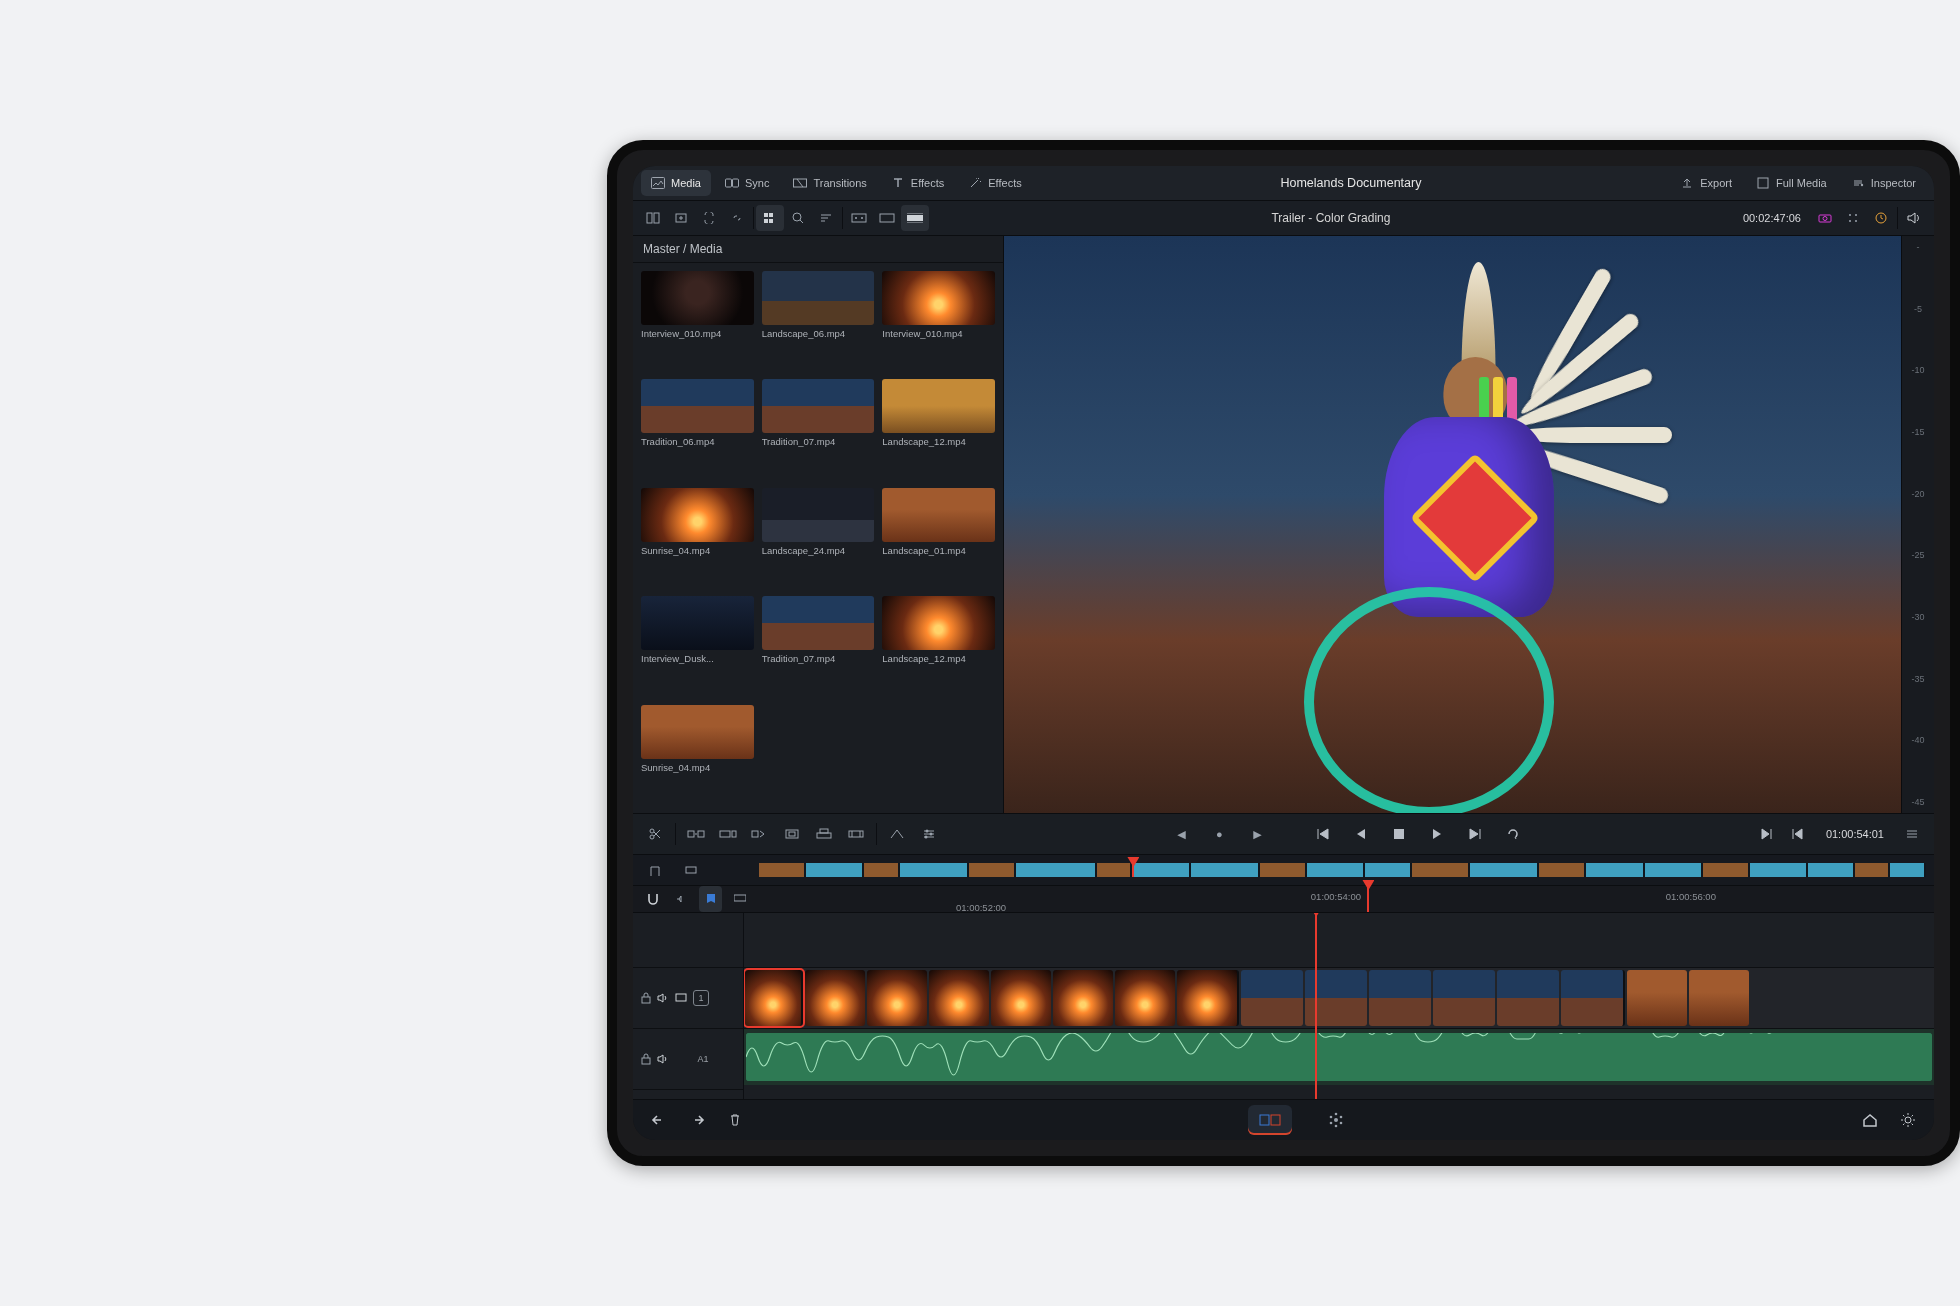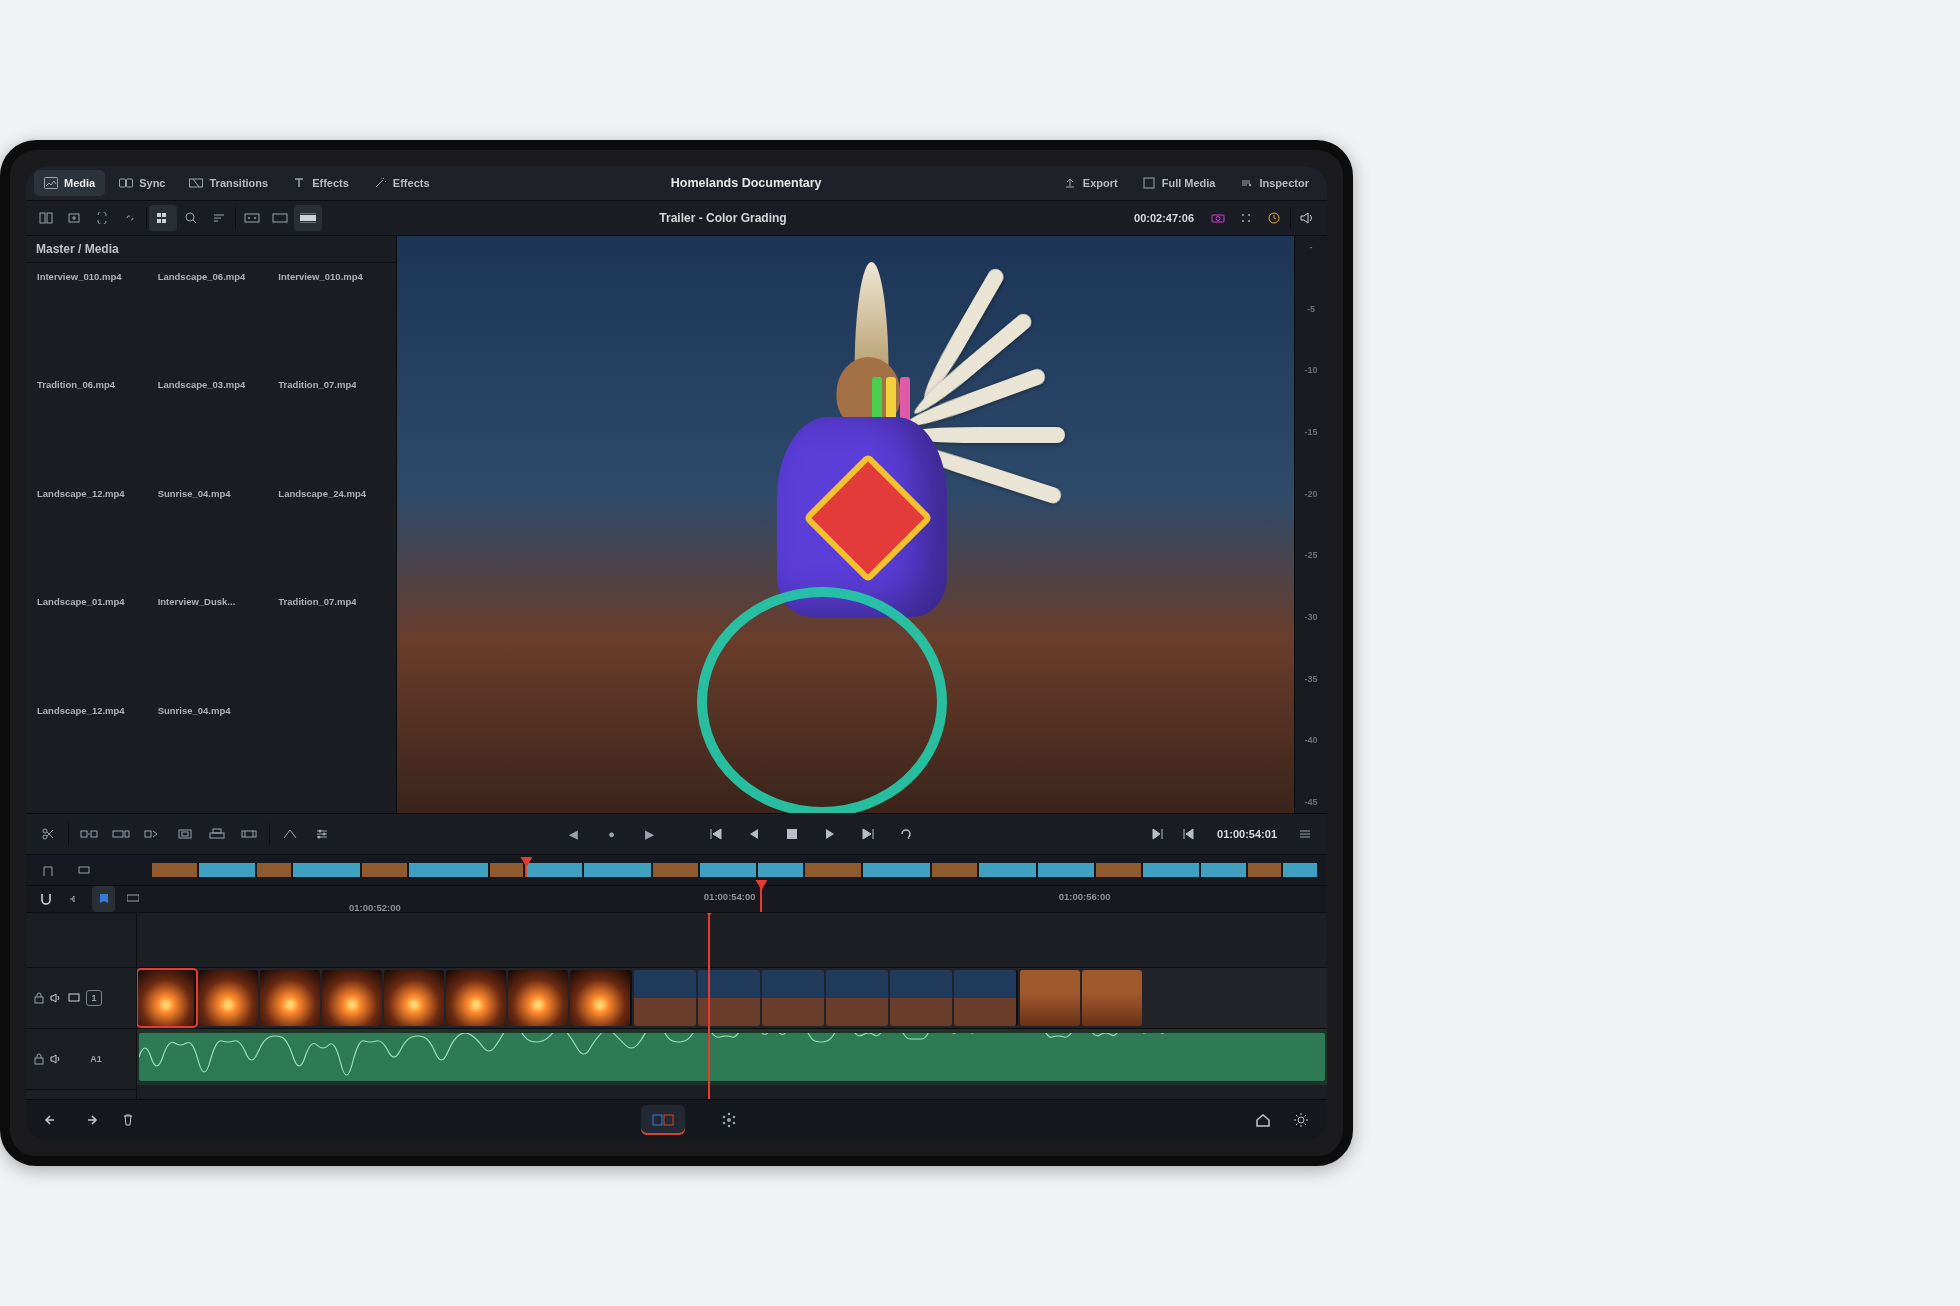--- a/index.html
+++ b/index.html
@@ -1,35 +1,35 @@
 <!DOCTYPE html>
 <html><head>
 <meta charset="utf-8">
 <style>
 html,body{margin:0;padding:0;background:#f1f2f4;font-family:-apple-system,"Helvetica Neue",Arial,sans-serif;font-size:11px;color:#c9c9c9;}
-.stage{display:flex;align-items:center;justify-content:flex-start;width:1960px;height:1306px;font-weight:bold;}
+.stage{display:flex;align-items:center;justify-content:flex-end;width:1960px;height:1306px;}
 .ipad{width:1333px;height:1006px;border-radius:36px;background:#1b1b1d;border:10px solid #0c0c0c;box-shadow:0 4px 18px rgba(0,0,0,.3);position:relative;overflow:hidden;}
 .screen{position:absolute;inset:16px;border-radius:22px;overflow:hidden;background:#14161a;display:flex;flex-direction:column;}
 .row{display:flex;align-items:center;}
 .topbar{height:34px;background:#1e2228;border-bottom:1px solid #0b0d10;padding:0 8px;justify-content:space-between;}
 .topbar .seg{display:flex;gap:4px;align-items:center;}
 .tbtn{display:flex;align-items:center;gap:6px;height:26px;padding:0 10px;border-radius:5px;color:#b8bcc2;cursor:pointer;}
 .tbtn.active{background:#2d333b;color:#e9e9e9;}
 .tbtn .ic{width:14px;height:14px;display:inline-flex;align-items:center;justify-content:center;color:#9ea5ae;}
 .midbar{height:34px;background:#1a1e24;border-bottom:1px solid #0b0d10;padding:0 6px;}
 .iconbtn{width:28px;height:26px;border-radius:4px;display:flex;align-items:center;justify-content:center;color:#9aa2ac;cursor:pointer;}
 .iconbtn.active{background:#2a2f36;color:#e7e9ec;}
 .sep{width:1px;height:22px;background:#0c0e12;margin:0 2px;}
 .mid-title{flex:1;display:flex;justify-content:center;color:#d6d6d6;font-size:12px;}
 .tc{color:#d9dadd;font-variant-numeric:tabular-nums;padding:0 10px;}
 .work{flex:1;display:flex;min-height:0;}
 .pool{width:370px;background:#1a1d22;border-right:1px solid #0b0d10;display:flex;flex-direction:column;}
 .pool-head{padding:6px 10px;color:#bfc3c8;font-size:12px;border-bottom:1px solid #0d0f12;}
 .pool-grid{flex:1;overflow:auto;padding:8px;display:grid;grid-template-columns:repeat(3,1fr);gap:8px;}
-.clip{display:flex;flex-direction:row;gap:3px;cursor:pointer;}
+.clip{display:flex;flex-direction:column;gap:3px;cursor:pointer;}
 .thumb{height:54px;border-radius:3px;background:#333;position:relative;overflow:hidden;}
 .clip-label{font-size:9.5px;color:#aeb2b8;white-space:nowrap;overflow:hidden;text-overflow:ellipsis;}
 .viewer{flex:1;display:flex;flex-direction:column;background:#0e1013;position:relative;}
 .canvas{flex:1;position:relative;overflow:hidden;background:linear-gradient(180deg,#1c3557 0%,#2e4a6a 45%,#6a3d2a 70%,#3a241b 100%);}
 
 .dancer{position:absolute;left:50%;top:50%;transform:translate(-50%,-54%);}
 .torso{width:170px;height:200px;background:#5b3dd8;border-radius:30% 30% 20% 20%/40% 40% 20% 20%;position:relative;box-shadow:inset -25px -10px 40px rgba(0,0,0,.35);}
 .chest{position:absolute;left:45px;top:55px;width:80px;height:80px;background:#e33a3a;border-radius:6px;transform:rotate(45deg);border:6px solid #f3c32f;}
 .head{position:absolute;left:50%;top:-60px;transform:translateX(-40%);width:64px;height:72px;background:#a47046;border-radius:50% 50% 45% 45%;}
 .roach{position:absolute;left:50%;top:-155px;transform:translateX(-22%);width:34px;height:110px;background:linear-gradient(180deg,#efe7d4,#b79e6e);border-radius:50% 50% 0 0/100% 100% 0 0;}
@@ -286,24 +286,20 @@
               </div>
               <div class="clip">
                 <div class="thumb g-sun"></div>
                 <div class="clip-label">Interview_010.mp4</div>
               </div>
               <div class="clip">
                 <div class="thumb g-trad"></div>
                 <div class="clip-label">Tradition_06.mp4</div>
               </div>
               <div class="clip">
-                <div class="thumb g-rock"></div>
-                <div class="clip-label">Landscape_03.mp4</div>
-              </div>
-              <div class="clip">
                 <div class="thumb g-trad"></div>
                 <div class="clip-label">Tradition_07.mp4</div>
               </div>
               <div class="clip">
                 <div class="thumb g-field"></div>
                 <div class="clip-label">Landscape_12.mp4</div>
               </div>
               <div class="clip">
                 <div class="thumb g-sun"></div>
                 <div class="clip-label">Sunrise_04.mp4</div>

